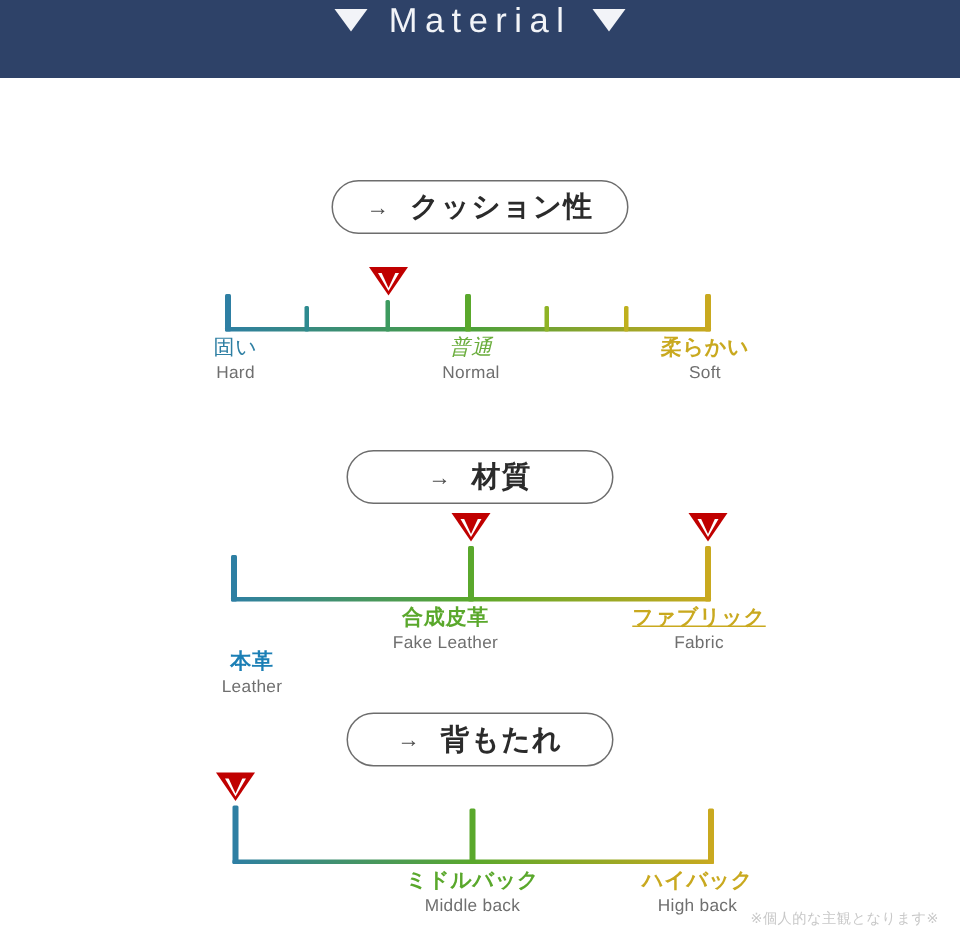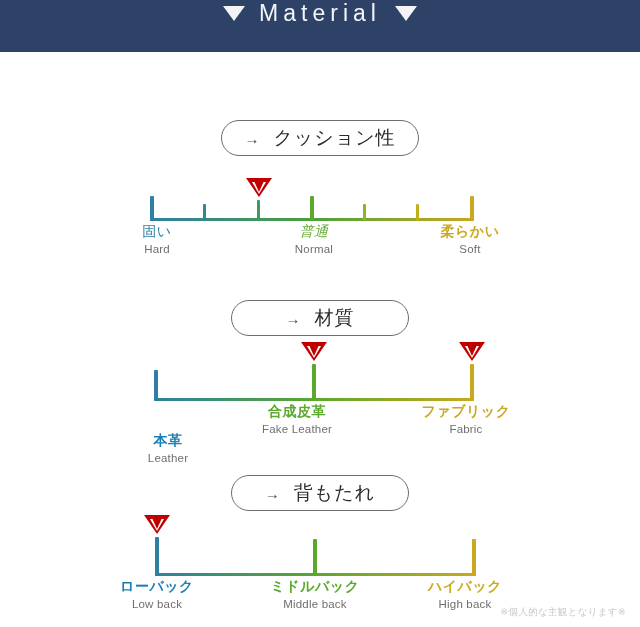--- a/index.html
+++ b/index.html
@@ -74,21 +74,21 @@
   }
   .pill-arrow {
     color: #4a4a4a;
     font-size: 15px;
     line-height: 1;
   }
   .pill-text {
     color: #2b2b2b;
     font-size: 19px;
     letter-spacing: 1px;
-    font-weight: 400;
+    font-weight: 700;
     white-space: nowrap;
   }
 
   
   .scale-area {
     position: relative;
     width: 640px;
     height: 112px;
   }
   .axis {
@@ -244,21 +244,21 @@
         </div>
         <div class="lbl" style="left: 168px; top: 68px; margin-top: 29px;">
           <div class="jp bold" style="color: rgb(27, 127, 181);">本革</div>
           <div class="en">Leather</div>
         </div>
         <div class="lbl" style="left: 297px; top: 68px;">
           <div class="jp bold" style="color: rgb(90, 168, 44);">合成皮革</div>
           <div class="en">Fake Leather</div>
         </div>
         <div class="lbl" style="left: 466px; top: 68px;">
-          <div class="jp bold" style="color: rgb(201, 169, 31);">ファブリック</div>
+          <div class="jp bold" style="color: rgb(201, 169, 31); text-decoration: underline;">ファブリック</div>
           <div class="en">Fabric</div>
         </div>
       </div>
     </div>
     <div class="section" style="position: absolute; left: 0px; top: 423px; width: 640px;">
       <div class="pill-wrap">
         <div class="pill">
           <span class="pill-arrow">→</span>
           <span class="pill-text">背もたれ</span>
         </div>
@@ -266,24 +266,20 @@
       <div class="scale-area">
         <div class="axis" style="left: 155px; width: 321px; top: 62px; background: linear-gradient(to right, rgb(46, 127, 163), rgb(90, 168, 44), rgb(201, 169, 31));"></div>
         <div class="tick" style="left: 155px; top: 26px; height: 39px; background: rgb(46, 127, 163);"></div>
         <div class="tick" style="left: 313px; top: 28px; height: 37px; background: rgb(90, 168, 44);"></div>
         <div class="tick" style="left: 472px; top: 28px; height: 37px; background: rgb(201, 169, 31);"></div>
         <div class="marker" style="left: 144px; top: 4px;">
           <div class="outer"></div>
           <div class="inner"></div>
           <div class="inner2"></div>
         </div>
-        <div class="lbl" style="left: 157px; top: 68px;">
-          <div class="jp bold" style="color: rgb(27, 127, 181);">ローバック</div>
-          <div class="en">Low back</div>
-        </div>
         <div class="lbl" style="left: 315px; top: 68px;">
           <div class="jp bold" style="color: rgb(90, 168, 44);">ミドルバック</div>
           <div class="en">Middle back</div>
         </div>
         <div class="lbl" style="left: 465px; top: 68px;">
           <div class="jp bold" style="color: rgb(201, 169, 31);">ハイバック</div>
           <div class="en">High back</div>
         </div>
       </div>
     </div>

